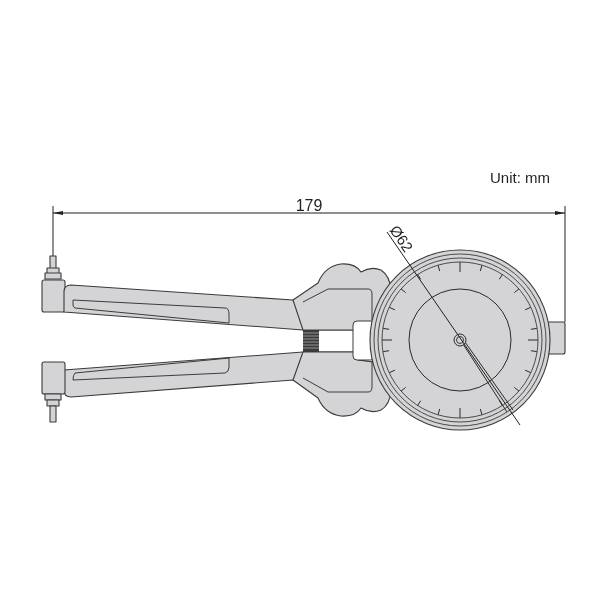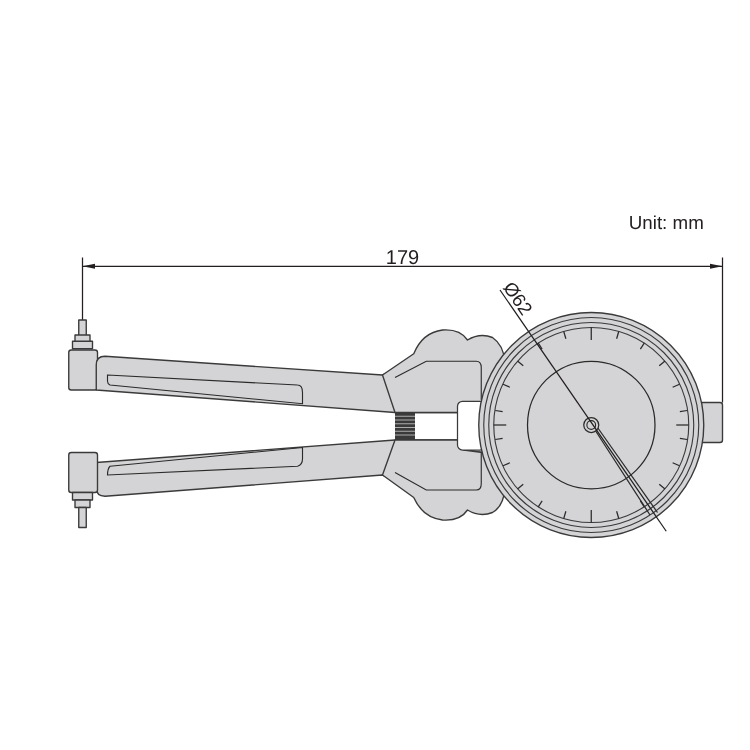--- a/index.html
+++ b/index.html
@@ -6,21 +6,21 @@
     body { width: 600px; height: 600px; position: relative; overflow: hidden; font-family: "Liberation Sans", sans-serif; }
     svg { position: absolute; left: 0; top: 0; }
     .label { font-family: "Liberation Sans", sans-serif; fill: #231f20; }
     .part { fill: #d4d4d6; stroke: #3a3a3a; stroke-width: 1.1; stroke-linejoin: round; }
     .line { fill: none; stroke: #231f20; stroke-width: 1; }
     .thin { fill: none; stroke: #2a2a2a; stroke-width: 0.9; }
   </style>
 </head>
 <body>
 
-<div style="position:absolute;left:16px;top:0;width:540px;height:600px;">
+<div style="position:absolute;left:3px;top:0;width:540px;height:600px;">
 <svg width="600" height="600" viewBox="0 0 600 600" xmlns="http://www.w3.org/2000/svg">
 
   <text class="label" x="487" y="183" font-size="15">Unit: mm</text>
 
   <g>
     <line class="line" x1="50" y1="206" x2="50" y2="268"></line>
     <line class="line" x1="562" y1="206" x2="562" y2="322"></line>
     <line class="line" x1="50" y1="213" x2="562" y2="213"></line>
     <polygon points="50,213 60,211 60,215" fill="#231f20"></polygon>
     <polygon points="562,213 552,211 552,215" fill="#231f20"></polygon>

